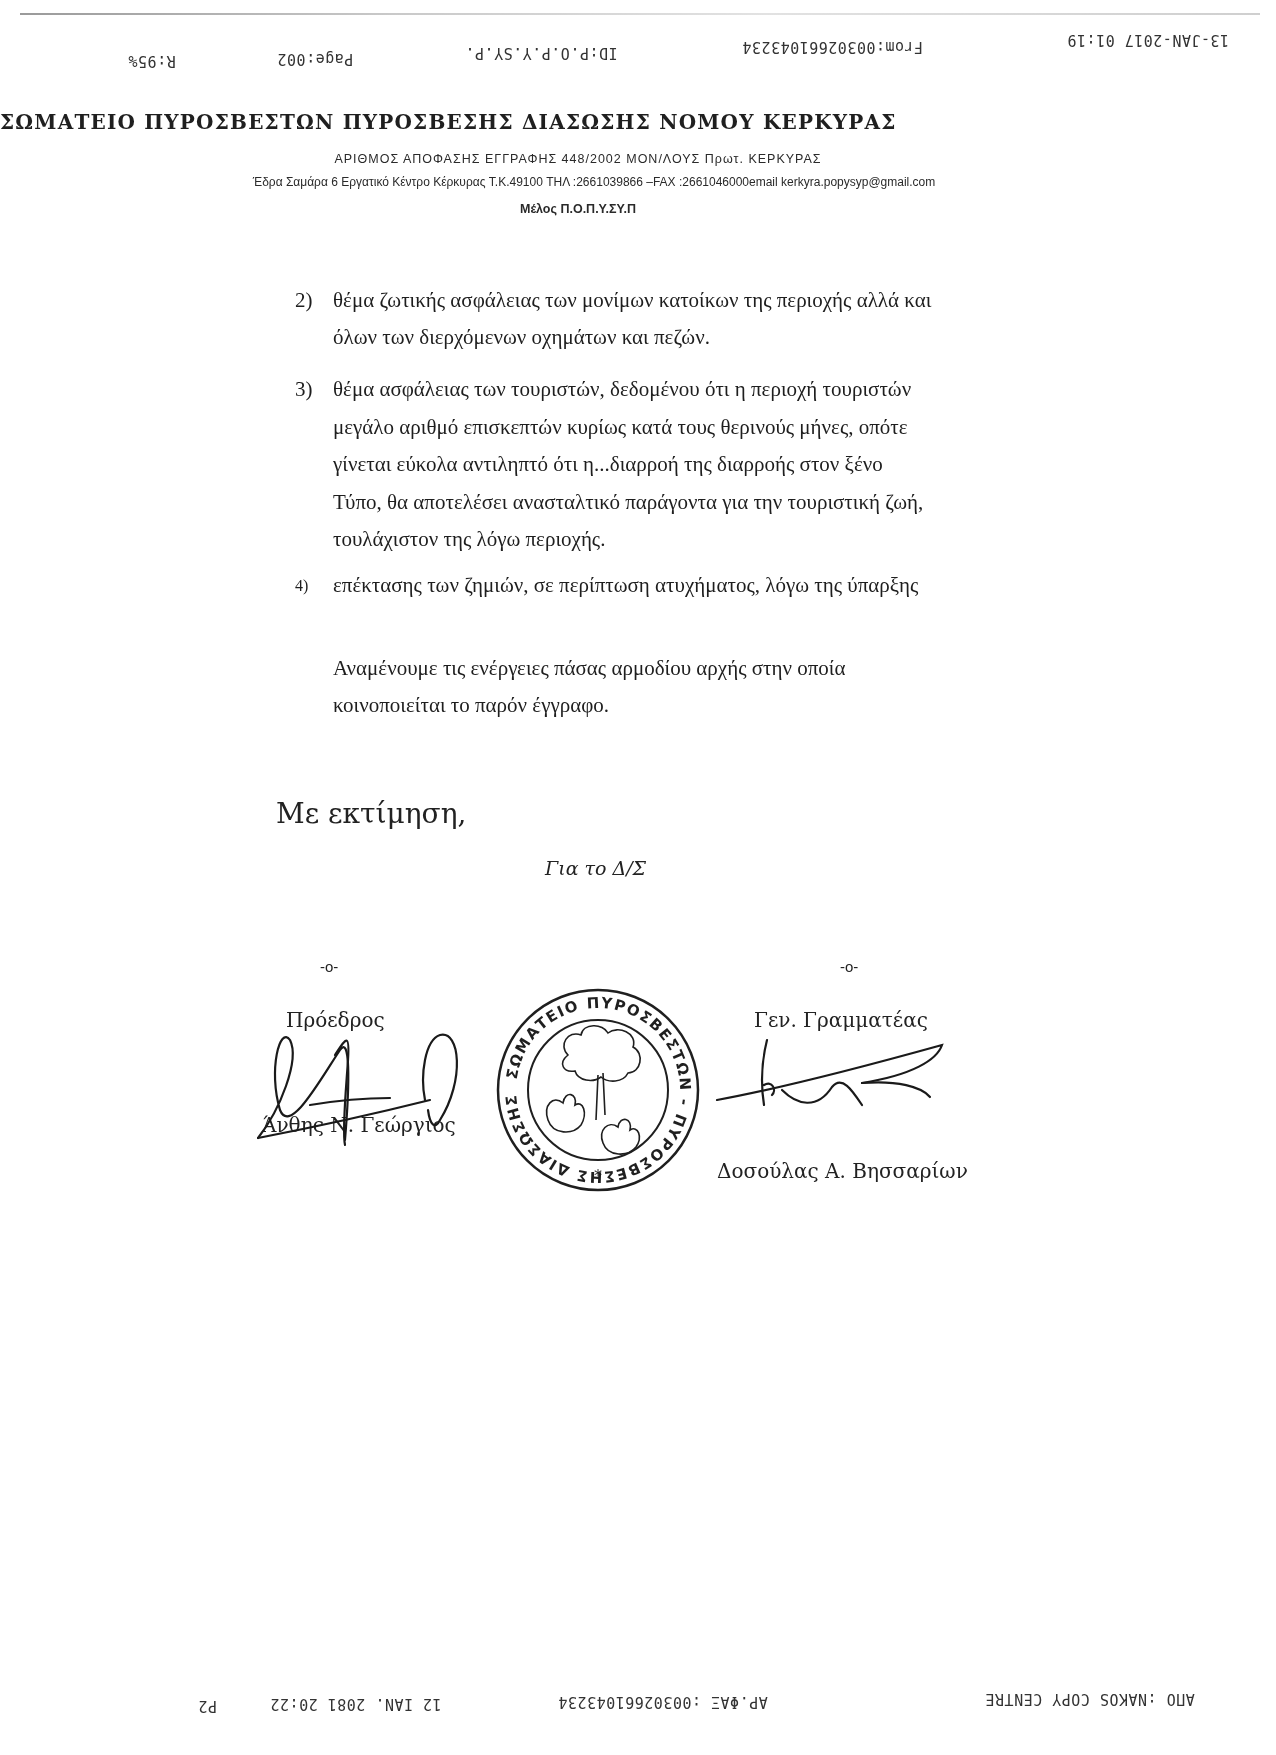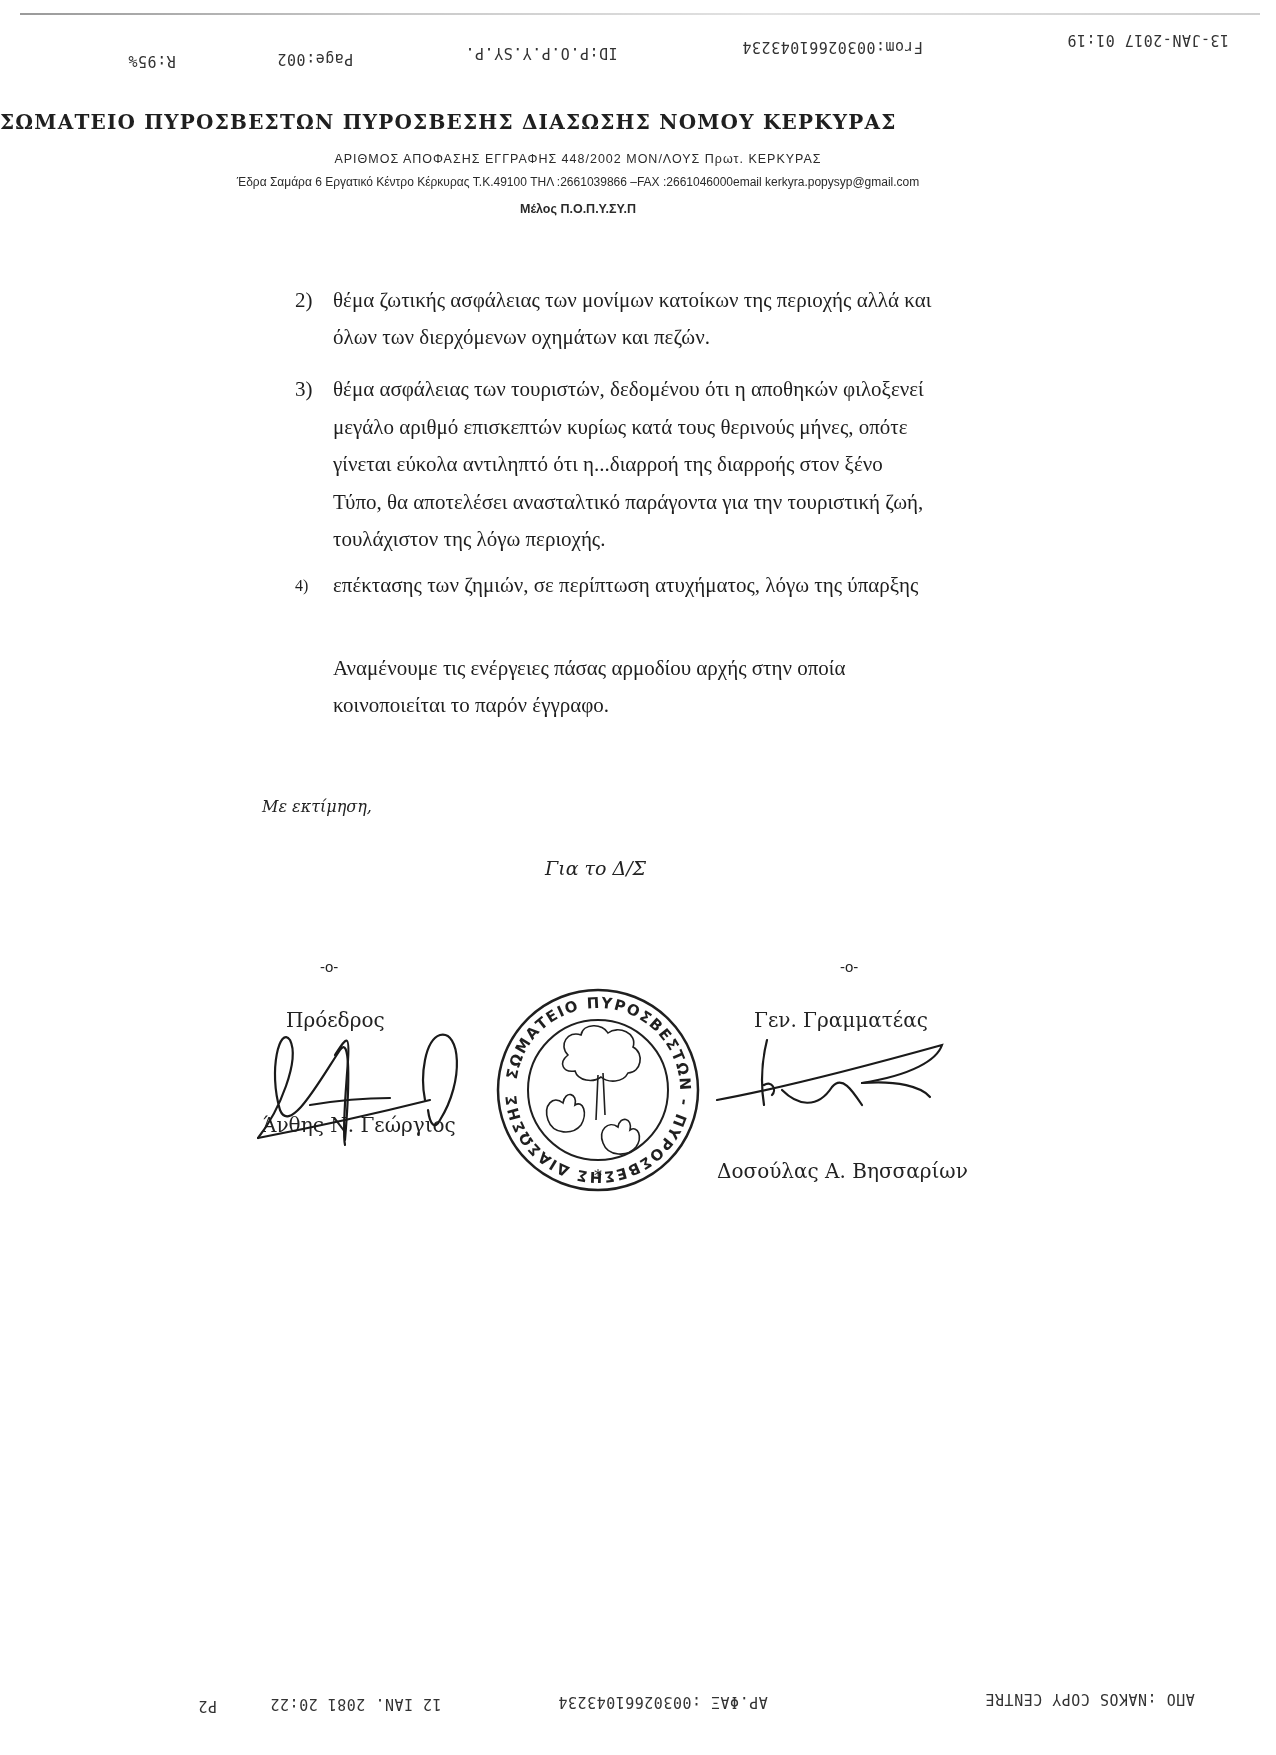--- a/index.html
+++ b/index.html
@@ -6,28 +6,28 @@
   body { width:1276px; height:1755px; position:relative; overflow:hidden; color:#1a1a1a; }
   .topline { position:absolute; left:20px; top:13px; width:1240px; height:2px;
     background:linear-gradient(90deg,#9a9a9a 0%,#c9c9c9 30%,#e2e2e2 60%,#cfcfcf 100%); }
   .fax { position:absolute; font-family:"DejaVu Sans Mono", monospace; font-size:15px; color:#333;
     transform:rotate(180deg); white-space:nowrap; letter-spacing:0.5px; }
   .letterhead-title { position:absolute; left:0; top:110px; width:1276px; 
     font-family:"DejaVu Serif", serif; font-weight:bold; font-size:20px; letter-spacing:1.2px; color:#1f1f1f; }
   .lh-line { position:absolute; left:0; width:1156px; text-align:center;
     font-family:"Liberation Sans", sans-serif; color:#2a2a2a; }
   .lh-reg { top:152px; font-size:12.5px; letter-spacing:1px; }
-  .lh-addr { top:175px; font-size:12px; }
+  .lh-addr { top:175px; font-size:12px;padding-left:16px; }
   .lh-member { top:202px; font-size:12.5px; font-weight:bold; }
   .body-text { position:absolute; font-family:"Liberation Serif", serif; font-size:21px; color:#1e1e1e; line-height:37px; }
   .item { position:absolute; left:295px; width:780px; }
   .item .num { position:absolute; left:0; top:0; width:40px; }
   .item .txt { margin-left:38px; text-align:justify; text-align-last:left; }
   .para { position:absolute; left:333px; width:742px; text-align:justify; text-align-last:left; }
-  .closing { position:absolute; left:262px; top:797px; font-family:"DejaVu Serif", serif; font-size:16px; color:#222;font-style:italic; }
+  .closing { position:absolute; left:276px; top:797px; font-family:"DejaVu Serif", serif; font-size:28px; color:#222; }
   .fortheboard { position:absolute; left:545px; top:857px; font-family:"DejaVu Serif", serif; font-style:italic; font-size:19px; color:#222; }
   .sig { position:absolute; font-family:"DejaVu Serif", serif; color:#222; }
   .sig .mark { font-family:"Liberation Sans", sans-serif; font-size:15px; }
   .sig .role, .sig .name { font-size:20px; }
   .stamp { position:absolute; left:493px; top:985px; width:210px; height:210px; }
   .scribble { position:absolute; }
 </style>
 </head>
 <body>
 
@@ -48,21 +48,21 @@
   <div class="num">2)</div>
   <div class="txt">
     <div>θέμα ζωτικής ασφάλειας των μονίμων κατοίκων της περιοχής αλλά και</div>
     <div>όλων των διερχόμενων οχημάτων και πεζών.</div>
   </div>
 </div>
 
 <div class="body-text item" style="top:371px; line-height:37.5px;">
   <div class="num">3)</div>
   <div class="txt">
-    <div>θέμα ασφάλειας των τουριστών, δεδομένου ότι η αποθηκών φιλοξενεί</div>
+    <div>θέμα ασφάλειας των τουριστών, δεδομένου ότι η περιοχή τουριστών</div>
     <div>μεγάλο αριθμό επισκεπτών κυρίως κατά τους θερινούς μήνες, οπότε</div>
     <div>γίνεται εύκολα αντιληπτό ότι η...διαρροή της διαρροής στον ξένο</div>
     <div>Τύπο, θα αποτελέσει ανασταλτικό παράγοντα για την τουριστική ζωή,</div>
     <div>τουλάχιστον της λόγω περιοχής.</div>
   </div>
 </div>
 
 <div class="body-text item" style="top:567px;">
   <div class="num" style="font-size:16px;">4)</div>
   <div class="txt">

